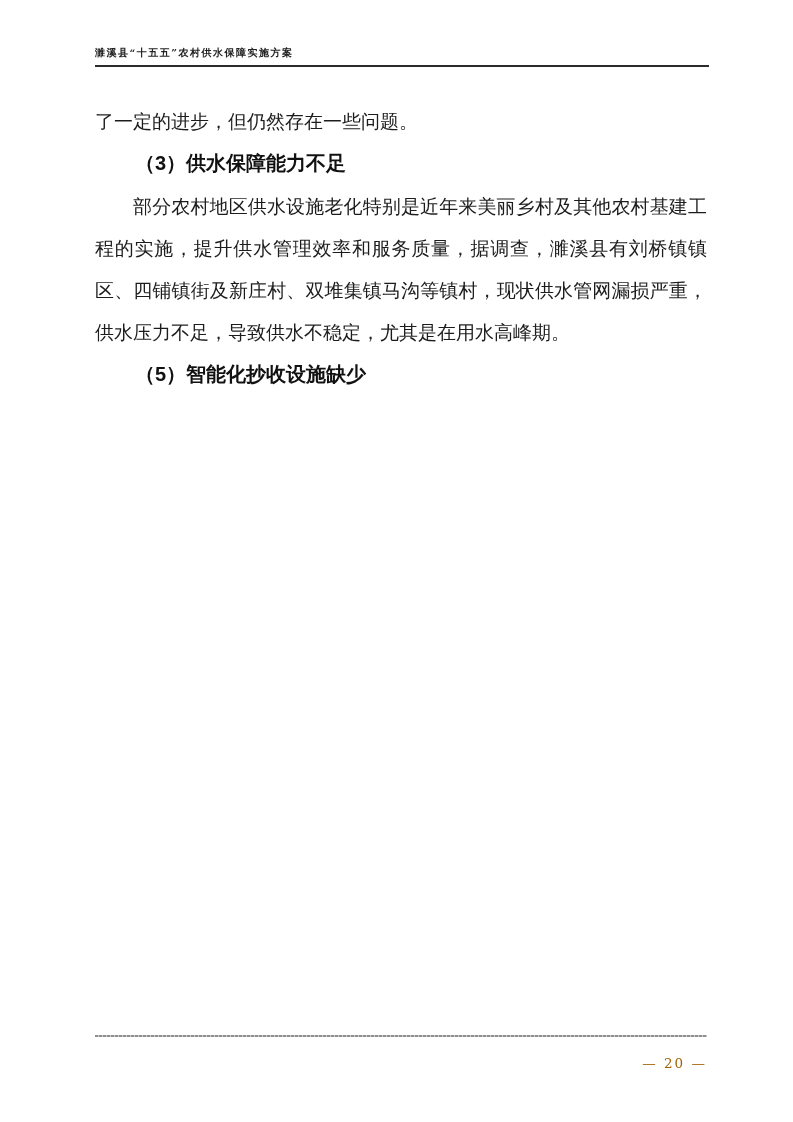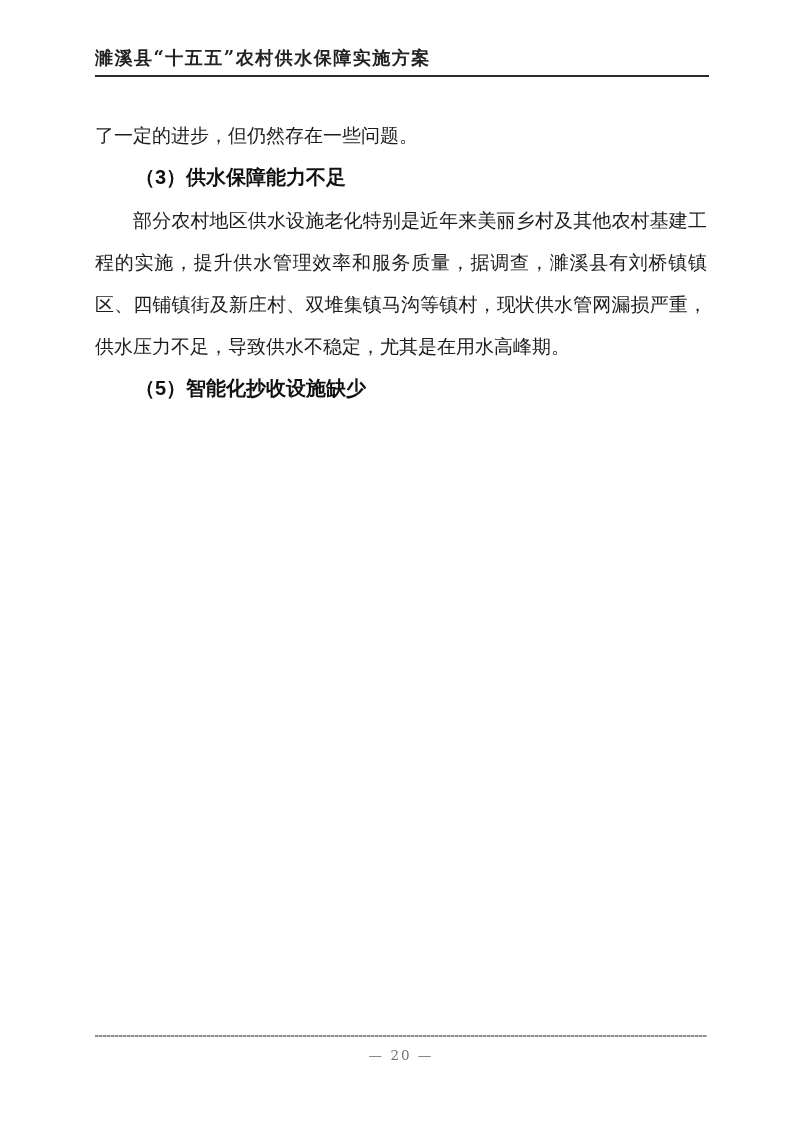--- a/index.html
+++ b/index.html
@@ -15,35 +15,35 @@
     overflow: hidden;
   }
   
   .doc-header {
     position: absolute;
     top: 46px;
     left: 95px;
     width: 614px;
   }
   .doc-header .title {
-    font-size: 18px;
+    font-size: 10px;
     font-weight: bold;
     letter-spacing: 1.5px;
     color: #222;
     padding-bottom: 5px;
   }
   .doc-header .rule {
     width: 100%;
     height: 0;
     border-bottom: 2.5px solid #2b2b2b;
   }
   
   .doc-body {
     position: absolute;
-    top: 114px;
+    top: 100px;
     left: 95px;
     width: 612px;
     font-size: 19px;
     line-height: 42px;
     text-align: justify;
     text-justify: inter-ideograph;
   }
   .doc-body p { margin: 0; }
   .para { text-indent: 2em; }
   .continuation { text-indent: 0; }
@@ -62,24 +62,24 @@
     left: 95px;
     width: 612px;
     top: 1035px;
   }
   .doc-footer .footer-rule {
     width: 100%;
     height: 2px;
     background: repeating-linear-gradient(90deg, #8f8f8f 0 3px, #c9c9c9 3px 4px);
   }
   .doc-footer .page-number {
-    margin-top: 10px;
-    text-align: center;
+    margin-top: 18px;
+    text-align: right;
     font-size: 13.5px;
-    color: #737373;
+    color: #a16207;
     letter-spacing: 2px;
     font-family: "DejaVu Serif", serif;
   }
 </style>
 </head>
 <body>
 
 <div class="page">
 
   <div class="doc-header">

